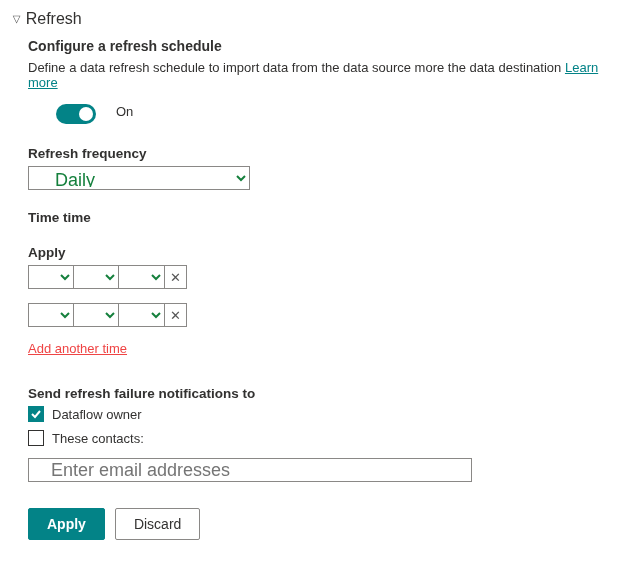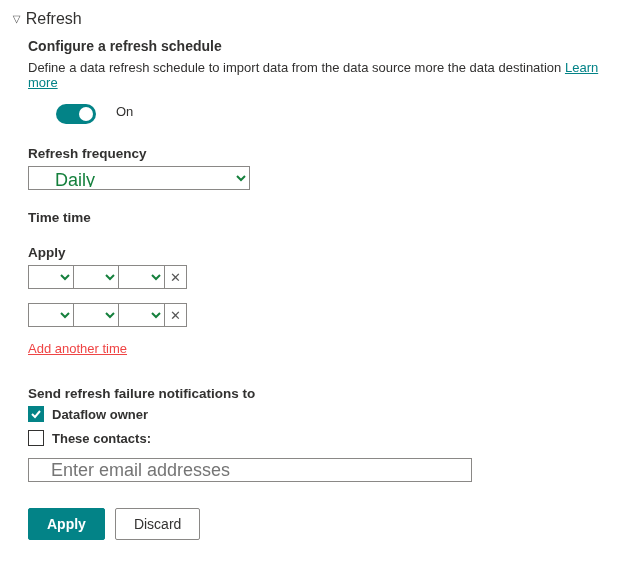--- a/index.html
+++ b/index.html
@@ -118,21 +118,20 @@
     text-decoration: underline;
     cursor: pointer;
     font-size: 13px;
     display: inline-block;
   }
   .checkbox-row {
     display: flex;
     align-items: center;
     gap: 8px;
     margin-bottom: 8px;
-    font-weight: bold;
   }
   .checkbox {
     width: 16px;
     height: 16px;
     border: 1px solid #038387;
     display: flex;
     align-items: center;
     justify-content: center;
     cursor: pointer;
   }

